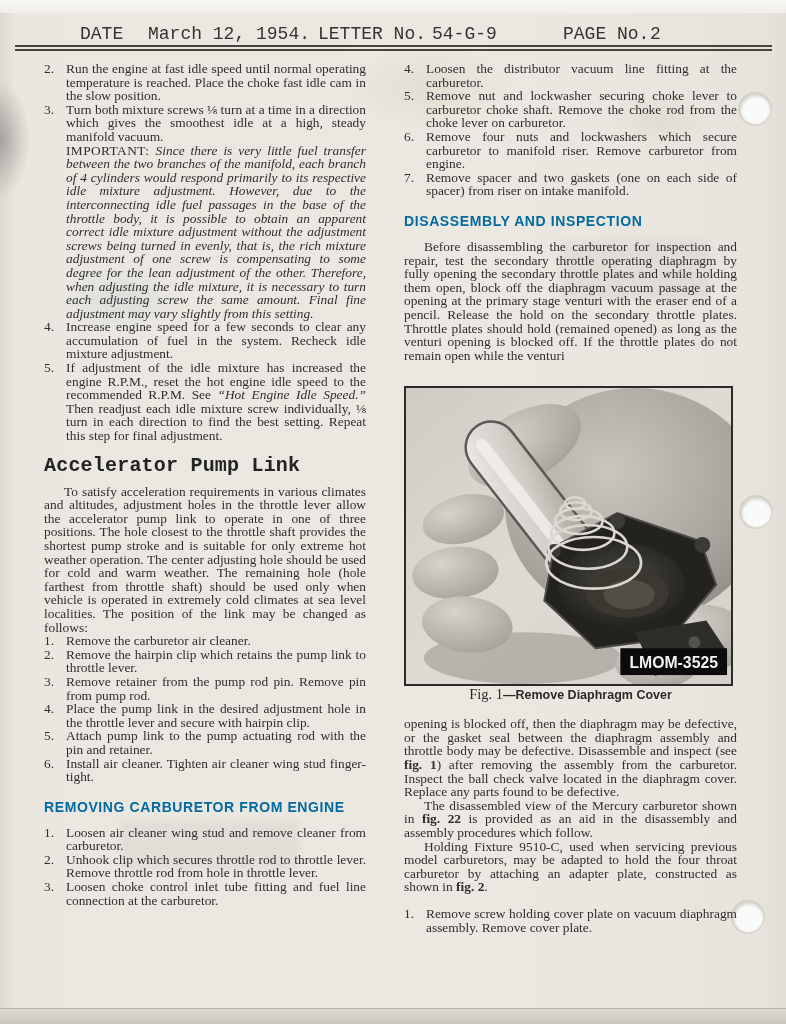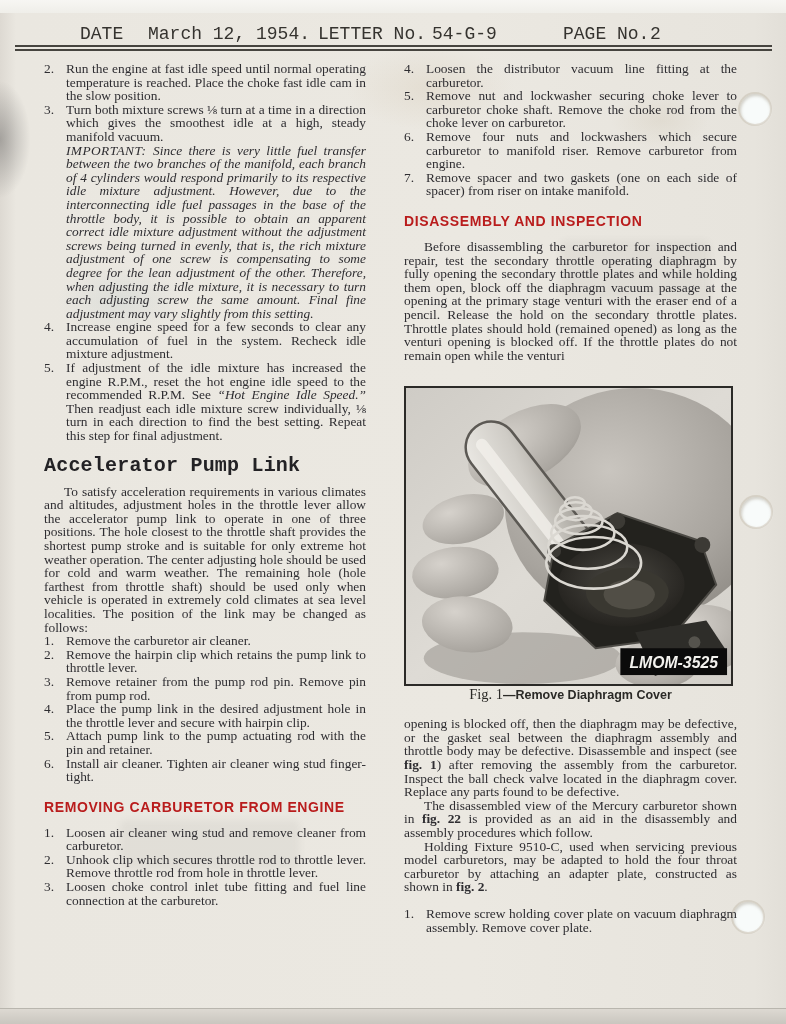--- a/index.html
+++ b/index.html
@@ -39,32 +39,32 @@
 
   
   .col{position:absolute;top:62px;font-size:13.4px;line-height:13.6px;text-align:justify;}
   .col-left{left:44px;width:322px;}
   .col-right{left:404px;width:333px;}
   .cont-italic{font-style:italic;margin-left:22px;}
   .olist{margin-top:0;}
   .li{display:flex;}
   .li .n{flex:0 0 22px;text-align:left;}
   .li .t{flex:1;text-align:justify;}
-  .caps{letter-spacing:.4px;font-style:italic;}
+  .caps{letter-spacing:.4px;}
   .indent{text-indent:20px;margin:0;}
   i{font-style:italic;}
   .figref{font-weight:bold;}
   .h-sub{font-family:Liberation Mono, monospace;font-weight:bold;font-size:20px;
     color:#232225;margin:15px 0 11px 0;text-align:left;line-height:16px;letter-spacing:.2px;}
   .h-main{font-family:"Liberation Sans",sans-serif;font-weight:bold;font-size:14px;
-    color:#b91c1c;margin:15px 0 11px 0;text-align:left;line-height:16px;letter-spacing:.6px;}
+    color:#0369a1;margin:15px 0 11px 0;text-align:left;line-height:16px;letter-spacing:.6px;}
 
   
   .figure{margin:24px 0 10px 1px;width:333px;}
-  .photo-frame{width:329px;height:300px;border:2px solid #2b2a27;background:#fde047;box-sizing:border-box;font-style:italic;}
+  .photo-frame{width:329px;height:300px;border:2px solid #2b2a27;background:#fde047;box-sizing:border-box;}
   .photo-frame svg{display:block;width:100%;height:100%;}
   .caption{text-align:center;line-height:16px;}
   .cap-fig{font-family:"Liberation Serif",serif;font-size:14.5px;color:#2b2a27;}
   .cap-text{font-family:"Liberation Sans",sans-serif;font-weight:bold;font-size:12.5px;color:#2b2a27;}
   .after-fig{margin-top:14px;}
 </style>
 </head>
 <body>
 
 <div class="top-edge"></div>

